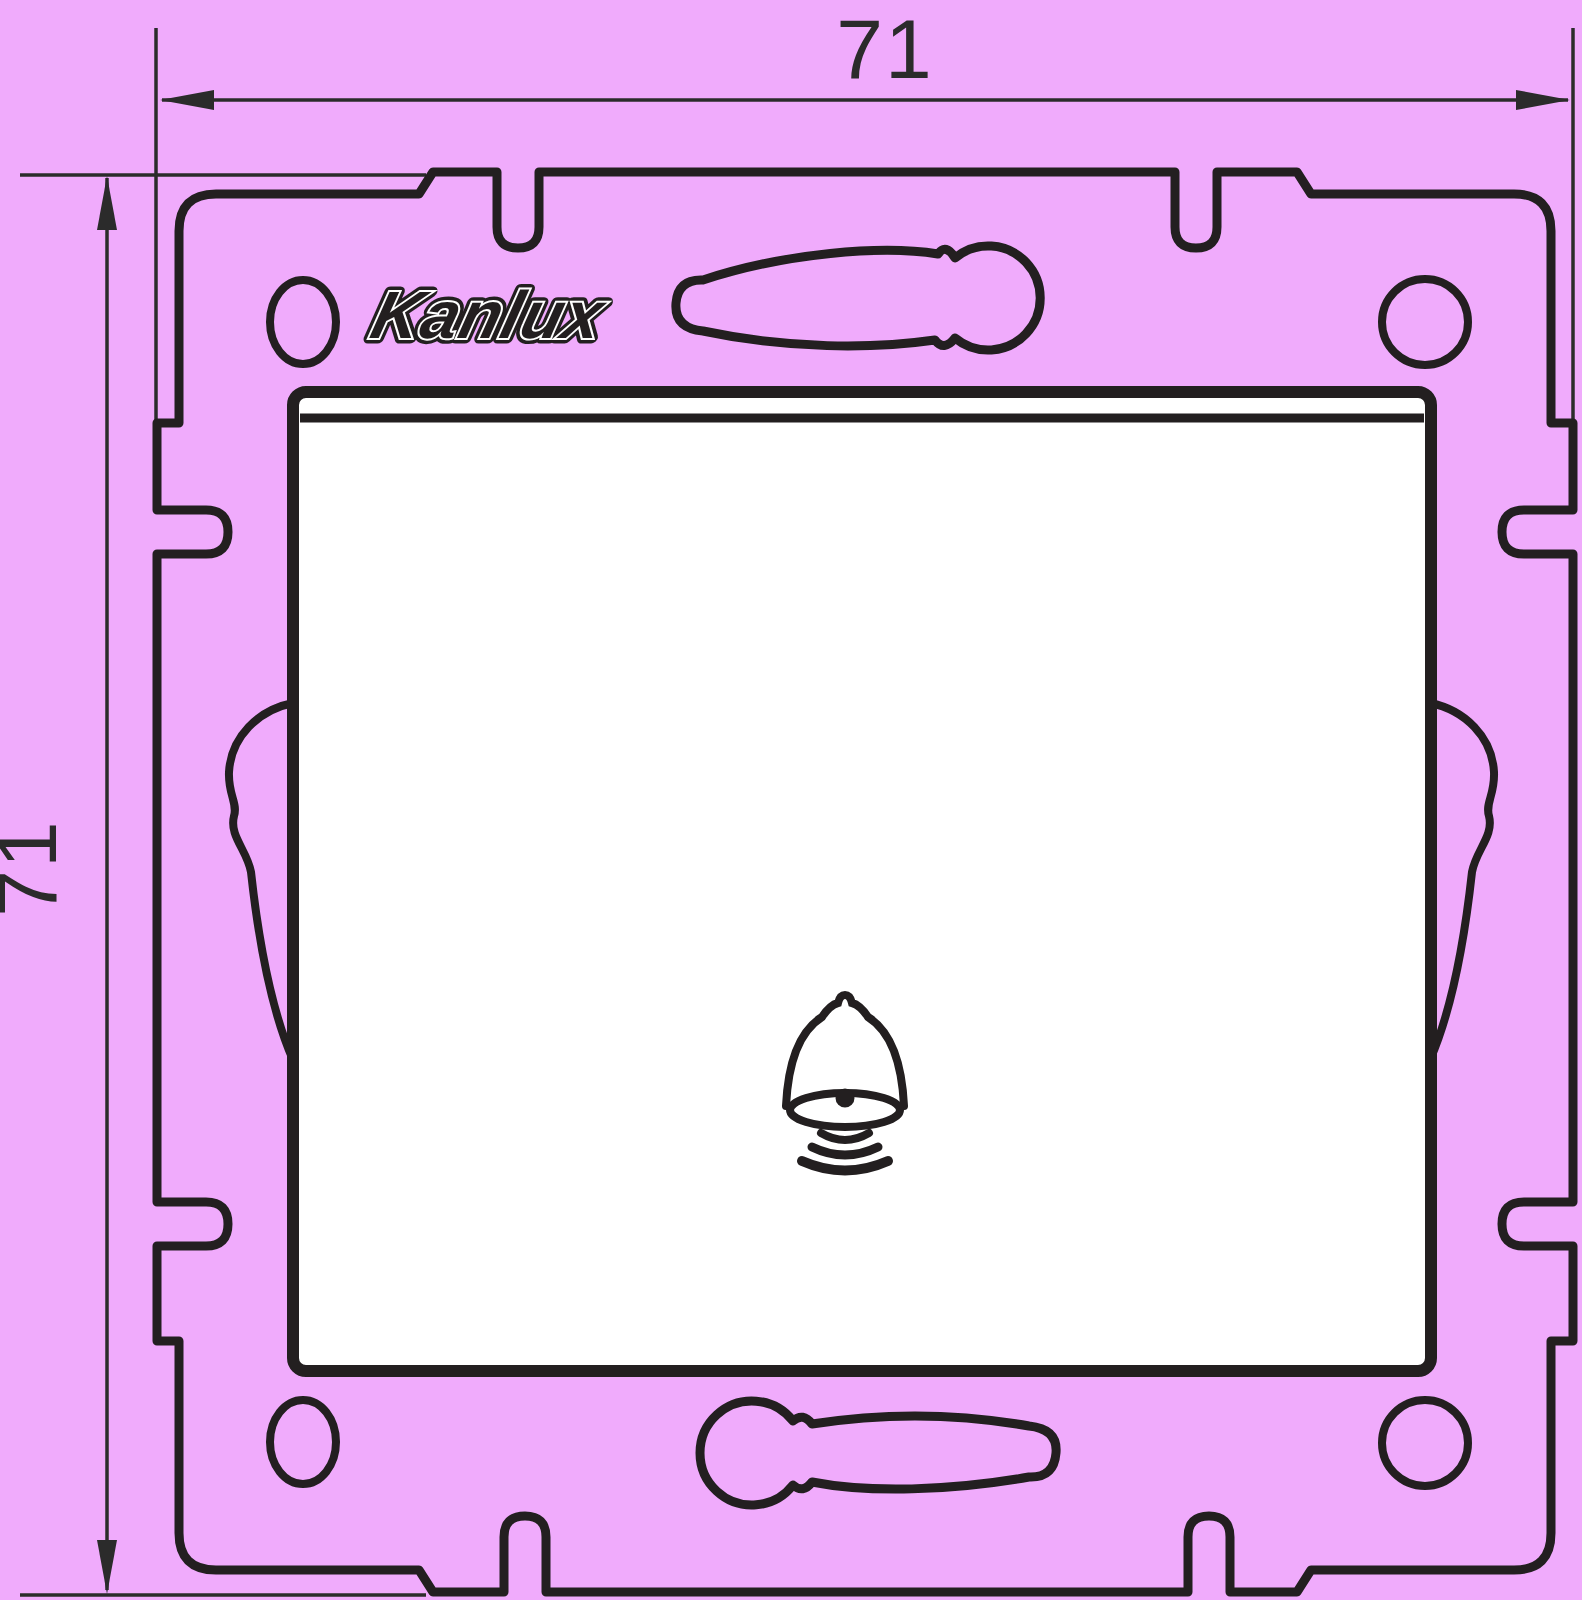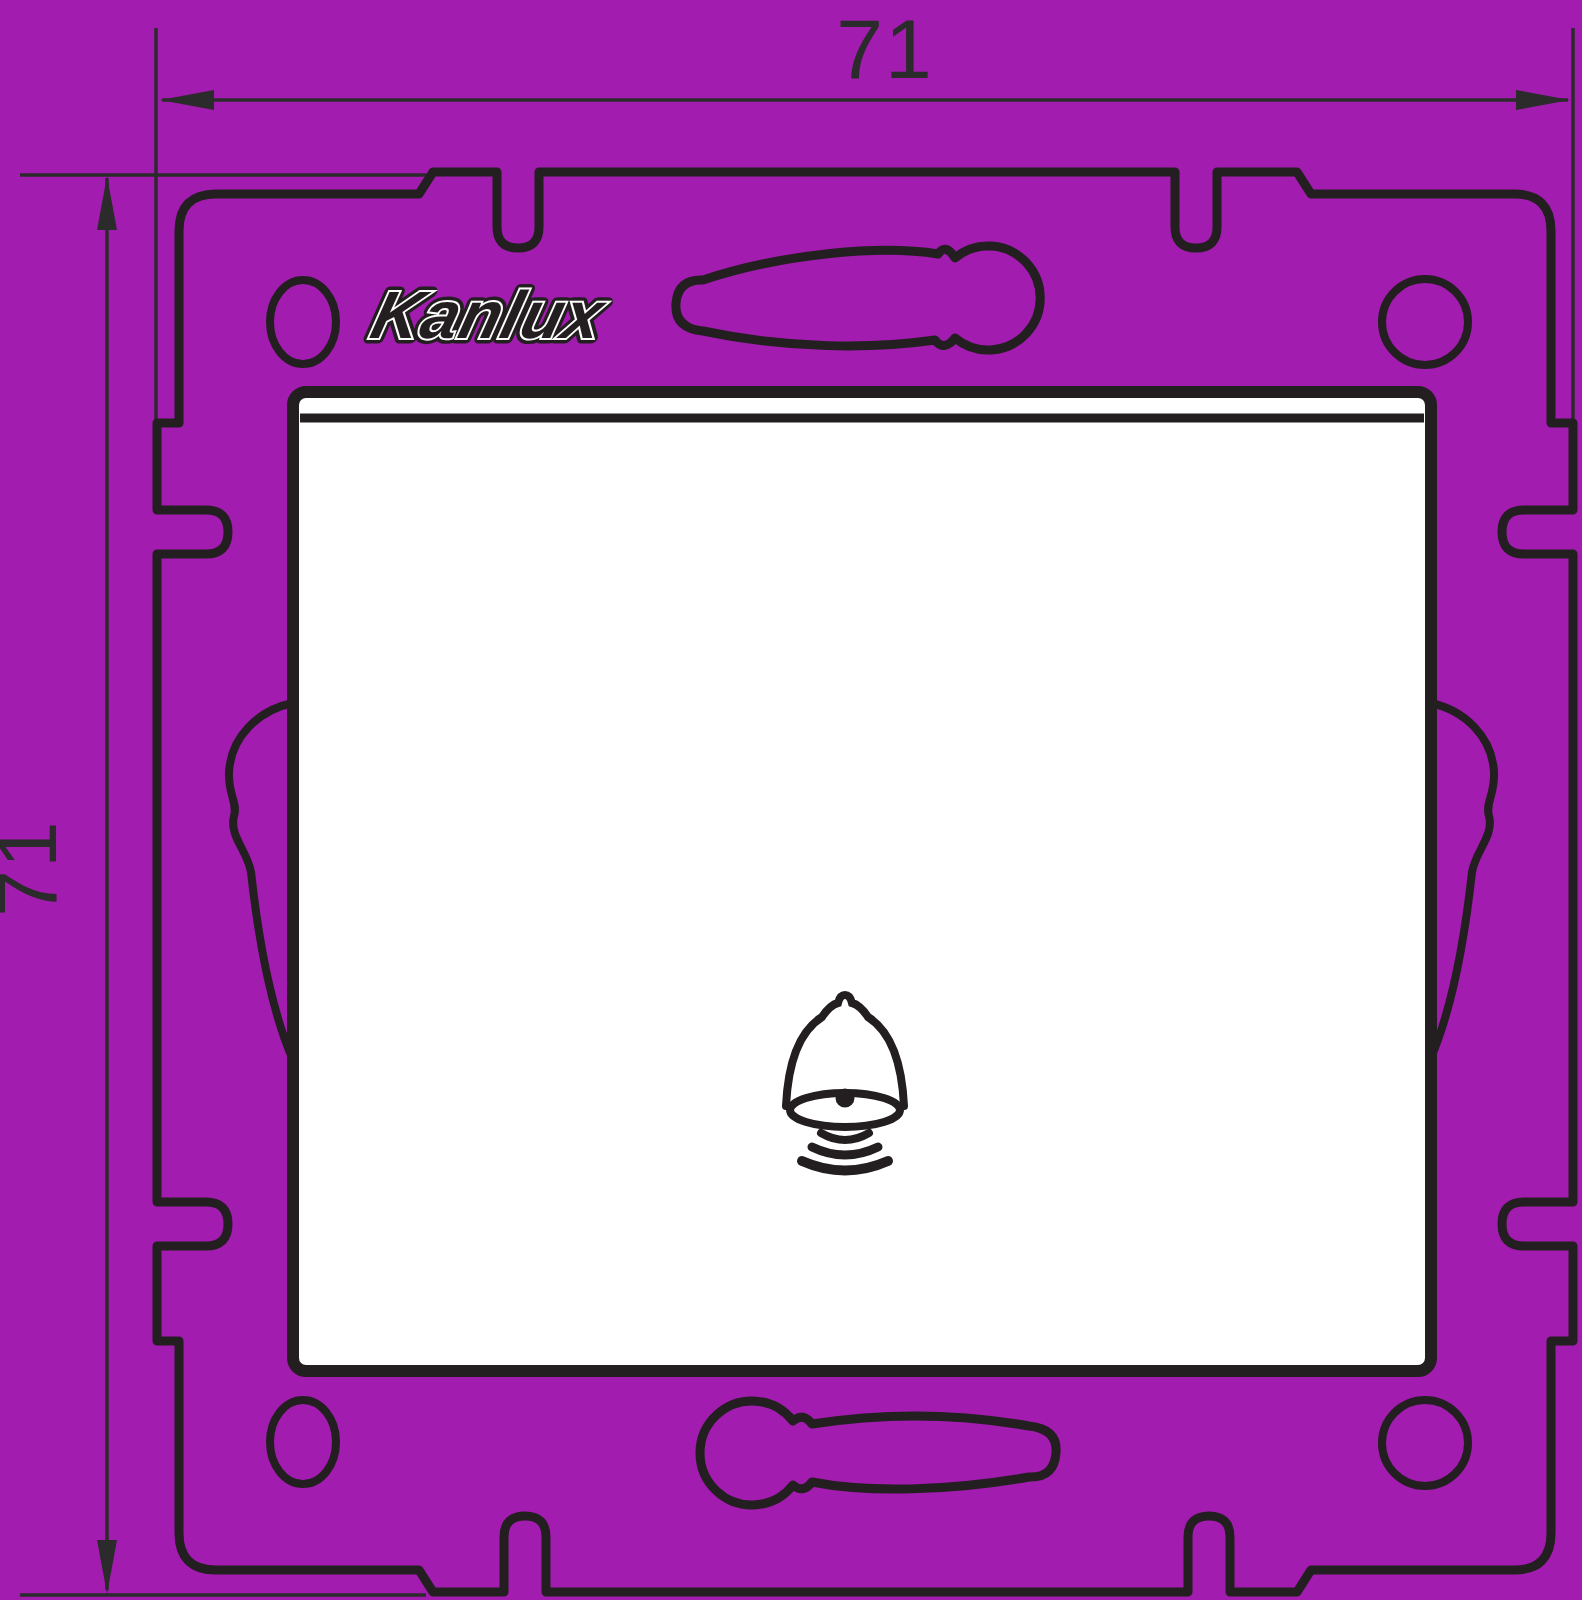--- a/index.html
+++ b/index.html
@@ -1,17 +1,17 @@
 <!DOCTYPE html>
 <html><head>
 <meta charset="utf-8">
 <style>
   html,body{margin:0;padding:0;background:#ffffff;}
   .stage{
-    width:1582px;height:1600px;position:relative;background:#a21caf;
+    width:1582px;height:1600px;position:relative;background:#f0abfc;
     font-family:"Liberation Sans", sans-serif;
   }
   svg{display:block}
   .dim-text{
     font-family:"Liberation Sans", sans-serif;
     font-weight:400;
     font-size:84px;
     fill:#2b2b2b;
     letter-spacing:2px;
   }

